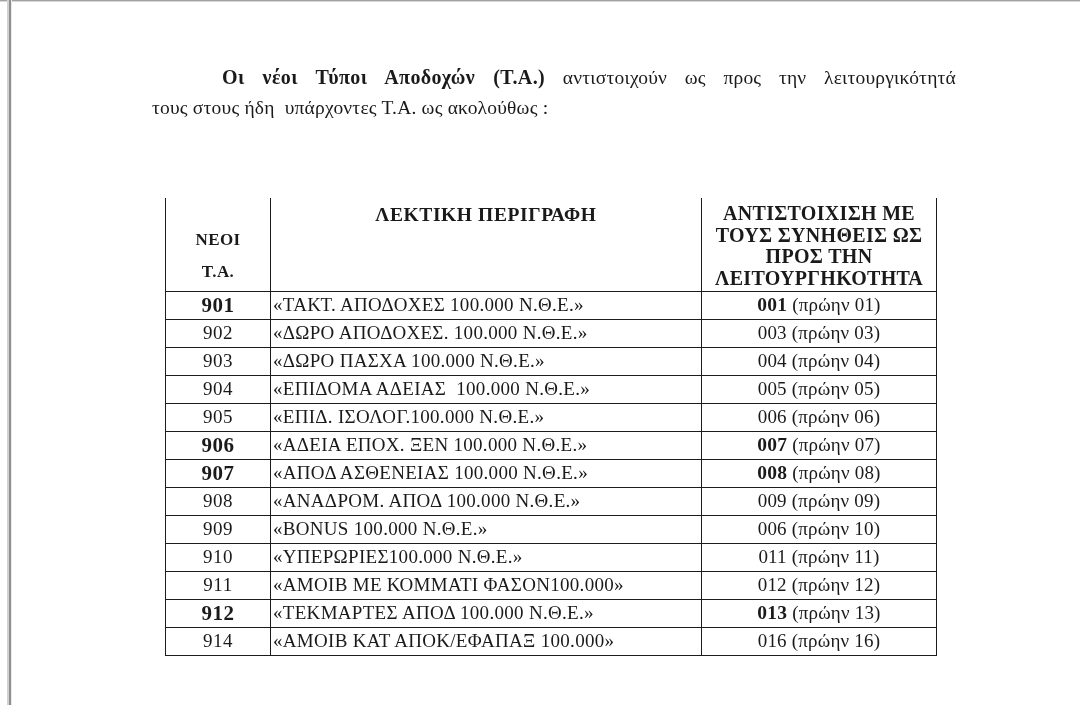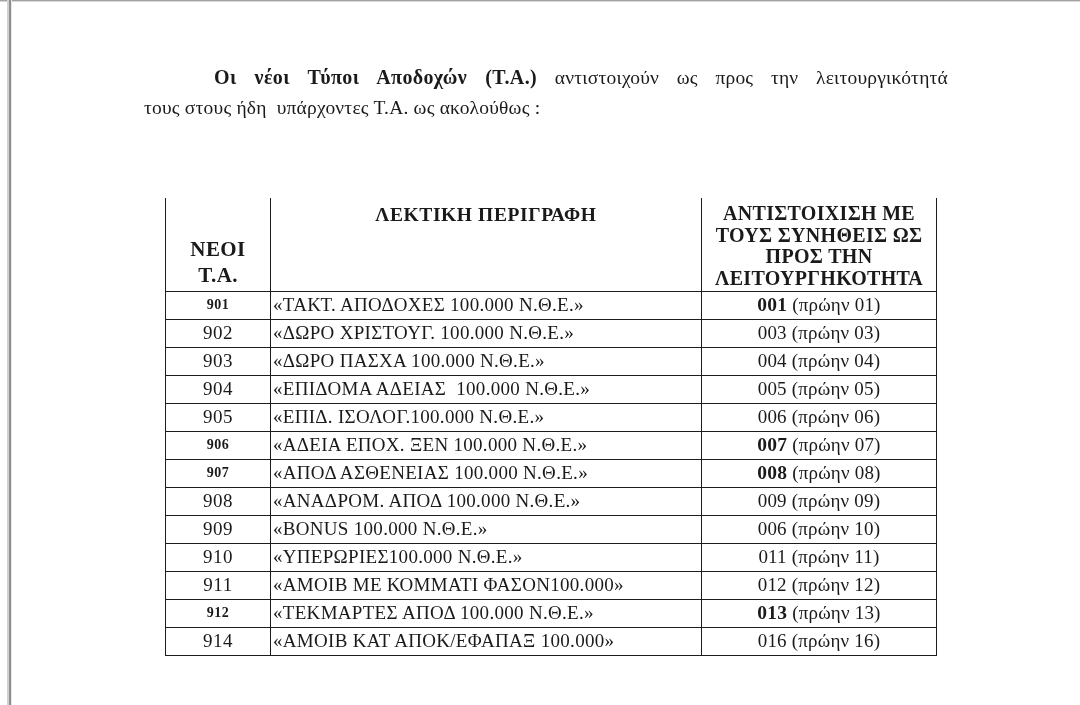--- a/index.html
+++ b/index.html
@@ -20,21 +20,21 @@
   }
   .edge-left {
     position: absolute; left: 7px; top: 0;
     width: 5px; height: 705px;
     background: linear-gradient(to right, #d2d2d2 0 2px, #8f8f8f 2px 4px, #e9e9e9 4px 5px);
   }
 
   
   .intro {
     position: absolute;
-    left: 144px; top: 62px;
+    left: 152px; top: 62px;
     width: 804px;
     font-size: 19.5px;
     line-height: 30px;
     letter-spacing: 0.2px;
   }
   .intro-line1 {
     text-indent: 70px;
     text-align: justify;
     text-align-last: justify;
     white-space: normal;
@@ -66,22 +66,22 @@
     overflow: hidden;
     font-family: Liberation Serif, serif;
   }
   .doc-table thead th { border-top: none; }
 
   .doc-table thead th { height: 93px; }
   th.h-code {
     vertical-align: bottom;
     text-align: center;
     font-weight: bold;
-    font-size: 21px;
-    line-height: 26px;
+    font-size: 17px;
+    line-height: 32px;
     white-space: pre-line;
     padding-bottom: 3px;
     letter-spacing: 0.4px;
   }
   th.h-desc {
     vertical-align: top;
     text-align: center;
     font-weight: bold;
     font-size: 19.5px;
     padding-top: 6px;
@@ -95,21 +95,21 @@
     line-height: 21.5px;
     white-space: pre-line;
     padding-top: 5px;
     letter-spacing: 0.3px;
   }
 
   .doc-table tbody td { height: 28px; font-size: 19px; }
   td.col-code { text-align: center; letter-spacing: 0.5px; }
   td.col-desc { text-align: left; padding-left: 2px; letter-spacing: 0.3px; white-space: pre; }
   td.col-map  { text-align: center; letter-spacing: 0.2px; }
-  tr.bold-row td.col-code { font-weight: bold; font-size: 14px; }
+  tr.bold-row td.col-code { font-weight: bold; font-size: 21px; }
   tr.bold-row .map-code   { font-weight: bold; font-size: 19.5px; }
 </style>
 </head>
 <body>
 
 <div class="edge-top"></div>
 <div class="edge-left"></div>
 
 <div class="intro">
   <div class="intro-line1">
@@ -137,21 +137,21 @@
       </tr>
     </thead>
     <tbody>
         <tr class="bold-row">
           <td class="col-code">901</td>
           <td class="col-desc">«ΤΑΚΤ. ΑΠΟΔΟΧΕΣ 100.000 Ν.Θ.Ε.»</td>
           <td class="col-map"><span class="map-code">001</span> <span class="map-note">(πρώην 01)</span></td>
         </tr>
         <tr>
           <td class="col-code">902</td>
-          <td class="col-desc">«ΔΩΡΟ ΧΡΙΣΤΟΥΓ. 100.000 Ν.Θ.Ε.»</td>
+          <td class="col-desc">«ΔΩΡΟ ΑΠΟΔΟΧΕΣ. 100.000 Ν.Θ.Ε.»</td>
           <td class="col-map"><span class="map-code">003</span> <span class="map-note">(πρώην 03)</span></td>
         </tr>
         <tr>
           <td class="col-code">903</td>
           <td class="col-desc">«ΔΩΡΟ ΠΑΣΧΑ 100.000 Ν.Θ.Ε.»</td>
           <td class="col-map"><span class="map-code">004</span> <span class="map-note">(πρώην 04)</span></td>
         </tr>
         <tr>
           <td class="col-code">904</td>
           <td class="col-desc">«ΕΠΙΔΟΜΑ ΑΔΕΙΑΣ  100.000 Ν.Θ.Ε.»</td>

